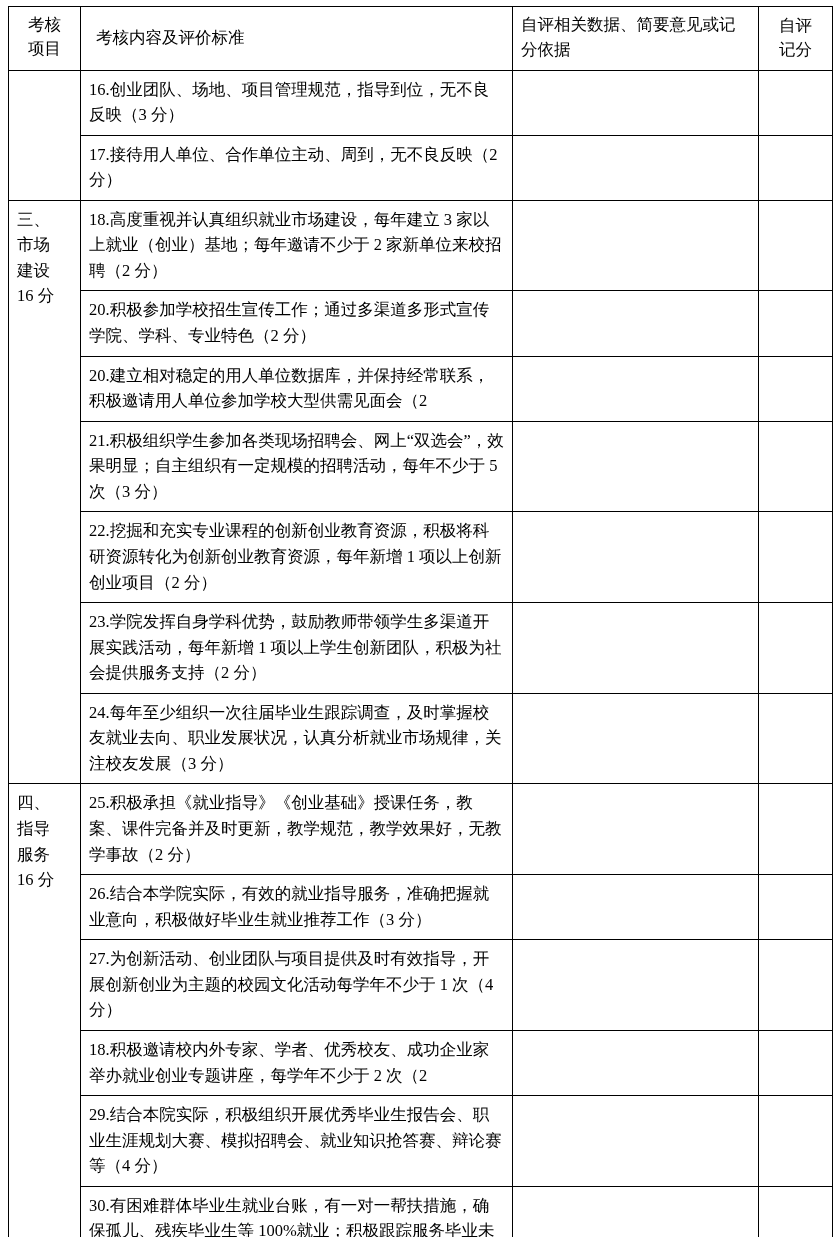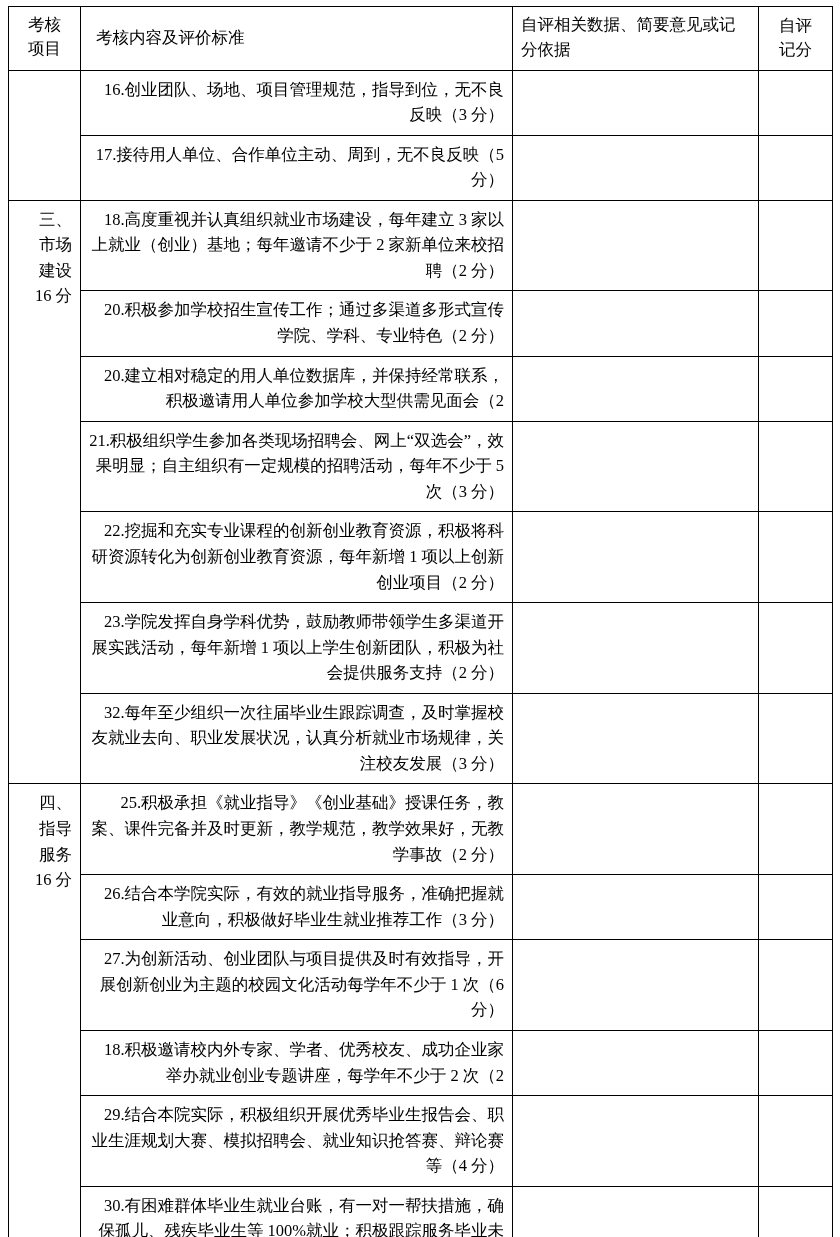--- a/index.html
+++ b/index.html
@@ -26,21 +26,21 @@
     table-layout: fixed;
     margin: 0 auto;
   }
   table.assess td, table.assess th {
     border: 1px solid #000000;
     vertical-align: top;
     padding: 6px 8px 7px 8px;
     font-size: 16.5px;
     line-height: 1.55;
     font-weight: normal;
-    text-align: right;
+    text-align: left;
   }
   col.c-item { width: 72px; }
   col.c-content { width: 432px; }
   col.c-self { width: 246px; }
   col.c-score { width: 74px; }
 
   thead td {
     text-align: center;
     font-weight: bold;
     font-size: 17px;
@@ -113,21 +113,21 @@
     </thead>
     <tbody>
 
       <tr>
         <td class="item-cell" rowspan="2"></td>
         <td class="content-cell">16.创业团队、场地、项目管理规范，指导到位，无不良反映（3 分）</td>
         <td class="blank-cell"></td>
         <td class="blank-cell"></td>
       </tr>
       <tr>
-        <td class="content-cell">17.接待用人单位、合作单位主动、周到，无不良反映（5 分）</td>
+        <td class="content-cell">17.接待用人单位、合作单位主动、周到，无不良反映（2 分）</td>
         <td class="blank-cell"></td>
         <td class="blank-cell"></td>
       </tr>
 
       <tr>
         <td class="item-cell" rowspan="7">
           <span>三、</span>
           <span>市场</span>
           <span>建设</span>
           <span>16 分</span>
@@ -155,21 +155,21 @@
         <td class="content-cell">22.挖掘和充实专业课程的创新创业教育资源，积极将科研资源转化为创新创业教育资源，每年新增 1 项以上创新创业项目（2 分）</td>
         <td class="blank-cell"></td>
         <td class="blank-cell"></td>
       </tr>
       <tr>
         <td class="content-cell">23.学院发挥自身学科优势，鼓励教师带领学生多渠道开展实践活动，每年新增 1 项以上学生创新团队，积极为社会提供服务支持（2 分）</td>
         <td class="blank-cell"></td>
         <td class="blank-cell"></td>
       </tr>
       <tr>
-        <td class="content-cell">32.每年至少组织一次往届毕业生跟踪调查，及时掌握校友就业去向、职业发展状况，认真分析就业市场规律，关注校友发展（3 分）</td>
+        <td class="content-cell">24.每年至少组织一次往届毕业生跟踪调查，及时掌握校友就业去向、职业发展状况，认真分析就业市场规律，关注校友发展（3 分）</td>
         <td class="blank-cell"></td>
         <td class="blank-cell"></td>
       </tr>
 
       <tr>
         <td class="item-cell" rowspan="6">
           <span>四、</span>
           <span>指导</span>
           <span>服务</span>
           <span>16 分</span>
@@ -177,21 +177,21 @@
         <td class="content-cell">25.积极承担《就业指导》《创业基础》授课任务，教案、课件完备并及时更新，教学规范，教学效果好，无教学事故（2 分）</td>
         <td class="blank-cell"></td>
         <td class="blank-cell"></td>
       </tr>
       <tr>
         <td class="content-cell">26.结合本学院实际，有效的就业指导服务，准确把握就业意向，积极做好毕业生就业推荐工作（3 分）</td>
         <td class="blank-cell"></td>
         <td class="blank-cell"></td>
       </tr>
       <tr>
-        <td class="content-cell">27.为创新活动、创业团队与项目提供及时有效指导，开展创新创业为主题的校园文化活动每学年不少于 1 次（6 分）</td>
+        <td class="content-cell">27.为创新活动、创业团队与项目提供及时有效指导，开展创新创业为主题的校园文化活动每学年不少于 1 次（4 分）</td>
         <td class="blank-cell"></td>
         <td class="blank-cell"></td>
       </tr>
       <tr>
         <td class="content-cell">18.积极邀请校内外专家、学者、优秀校友、成功企业家举办就业创业专题讲座，每学年不少于 2 次（2</td>
         <td class="blank-cell"></td>
         <td class="blank-cell"></td>
       </tr>
       <tr>
         <td class="content-cell">29.结合本院实际，积极组织开展优秀毕业生报告会、职业生涯规划大赛、模拟招聘会、就业知识抢答赛、辩论赛等（4 分）</td>

